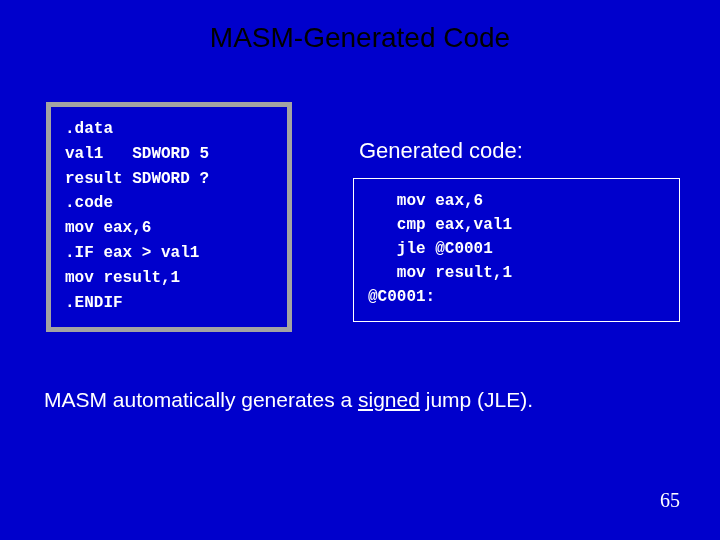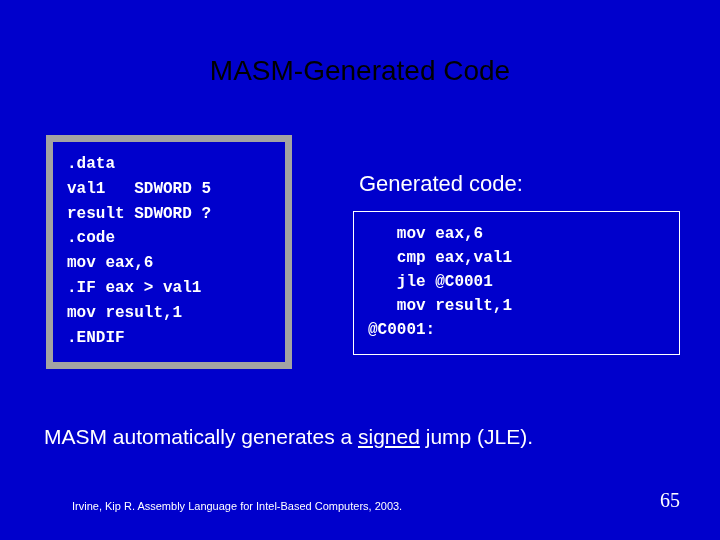--- a/index.html
+++ b/index.html
@@ -12,30 +12,29 @@
     position: relative;
     overflow: hidden;
   }
   .title {
     width: 100%;
     text-align: center;
     padding-top: 22px;
     font-size: 28px;
     color: #000000;
     font-weight: normal;
-    margin-top: 33px;
   }
   .content-row {
     display: flex;
     margin-top: 48px;
     padding: 0 40px 0 46px;
     gap: 40px;
   }
   .codebox {
-    border: 7px solid #a3a3a3;
+    border: 5px solid #a3a3a3;
     padding: 10px 14px 12px 14px;
     font-family: "Courier New", monospace;
     font-size: 16px;
     font-weight: bold;
     line-height: 1.55;
     white-space: pre;
     color: #ffffff;
   }
   .left-box { flex: 0 0 auto; width: 246px; }
   .right-col { flex: 1; padding-top: 36px; margin-left: 21px; }
@@ -109,15 +108,14 @@
    mov result,1
 @C0001:</div>
   </div>
 </div>
 
 <div class="explain">
   <span>MASM automatically generates a </span><span class="underline">signed</span><span> jump (JLE).</span>
 </div>
 
 <div class="footer">
-  <span class="cite">Irvine, Kip R. Assembly Language for Intel-Based Computers, 2003.</span>
   <span class="pagenum">65</span>
 </div>
 
 </body></html>

